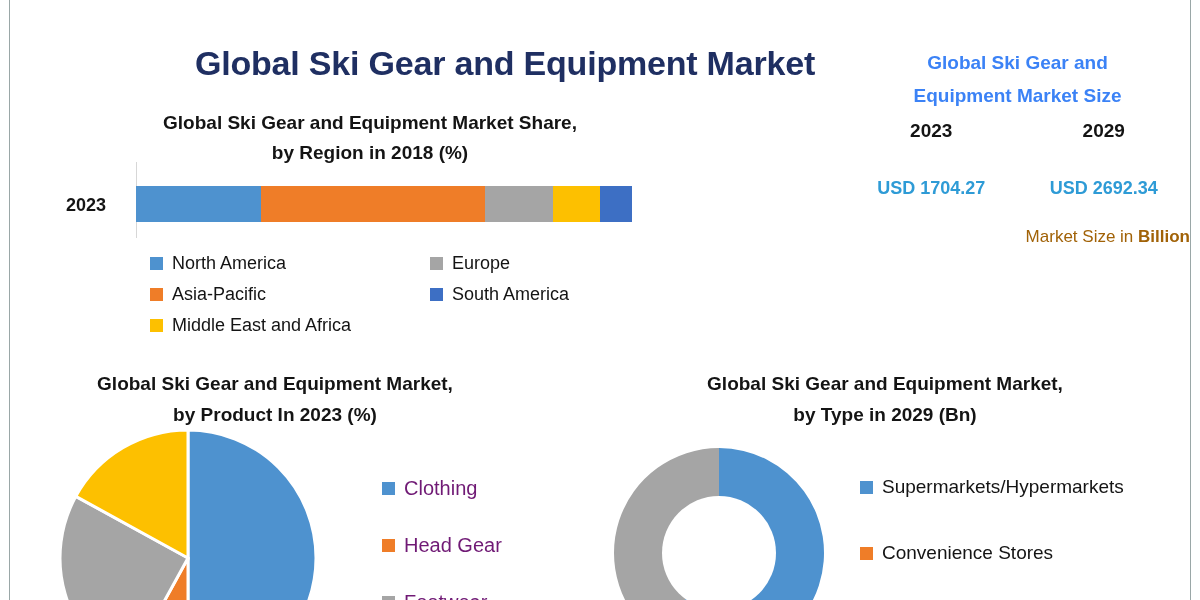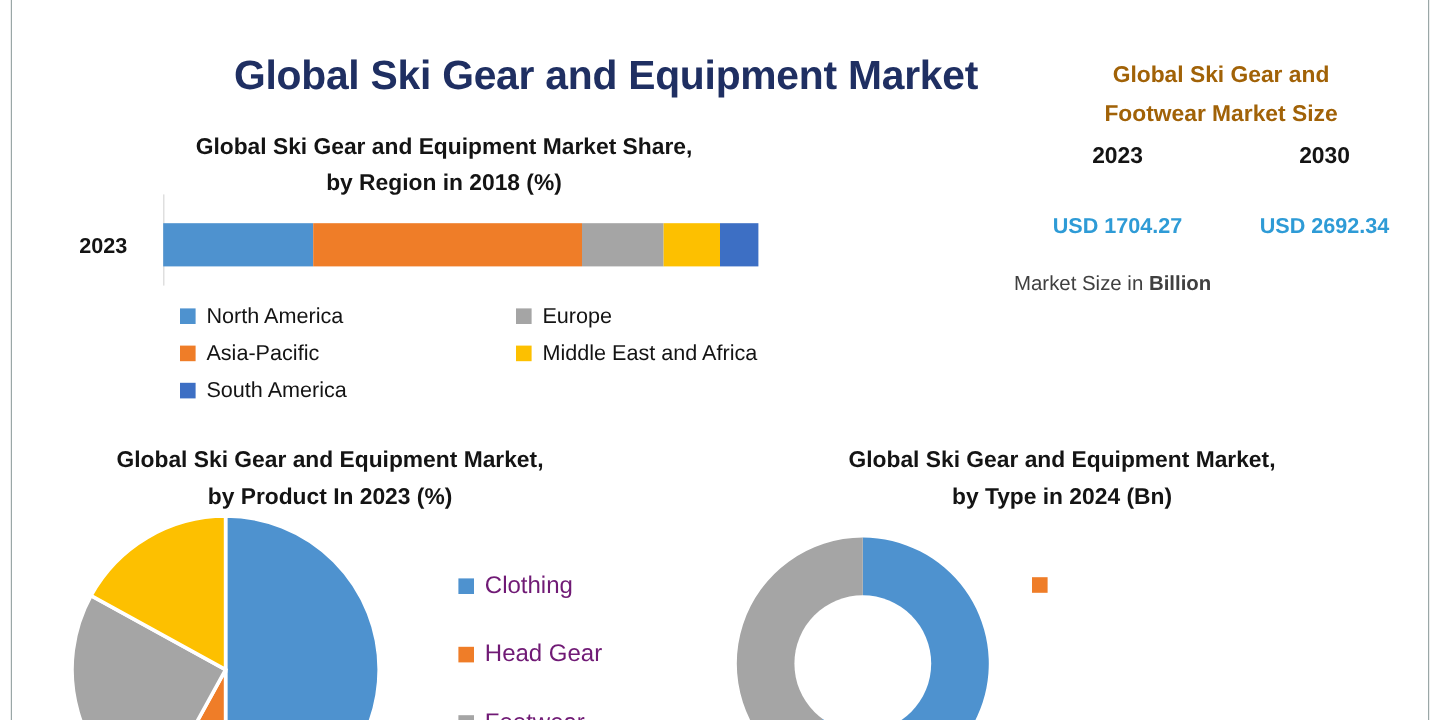--- a/index.html
+++ b/index.html
@@ -68,38 +68,38 @@
     font-size: 18px; color: #141414;
   }
   .lg-swatch {
     width: 13px; height: 13px; margin-right: 9px; flex: none;
   }
 
   
   .size-panel { position: absolute; left: 845px; top: 46px; width: 345px; height: 250px; }
   .size-title {
     width: 100%; text-align: center;
-    font-size: 19px; font-weight: bold; color: #a16207;
+    font-size: 19px; font-weight: bold; color: #3b82f6;
     line-height: 33px;
   }
   .size-years {
     display: flex; margin-top: 8px;
   }
   .size-years > div {
     flex: 1; text-align: center;
     font-size: 19px; font-weight: bold; color: #141414;
   }
   .size-values { display: flex; margin-top: 36px; }
   .size-values > div {
     flex: 1; text-align: center;
     font-size: 18px; font-weight: bold; color: #2e9bd6;
   }
   .size-footer {
-    margin-top: 28px; text-align: left;
-    font-size: 17px; color: #404040;
+    margin-top: 28px; text-align: right;
+    font-size: 17px; color: #a16207;
   }
   .size-footer b { font-weight: bold; }
 
   
   .pie-panel { position: absolute; left: 10px; top: 360px; width: 600px; height: 240px; overflow: hidden; }
   .pie-title {
     position: absolute; left: 0; top: 8px; width: 530px;
     text-align: center;
     font-size: 19px; font-weight: bold; color: #141414;
     line-height: 31px;
@@ -162,38 +162,38 @@
         </div>
         <div class="lg-item">
           <span class="lg-swatch" style="background: rgb(165, 165, 165);"></span>
           <span>Europe</span>
         </div>
         <div class="lg-item">
           <span class="lg-swatch" style="background: rgb(239, 125, 40);"></span>
           <span>Asia-Pacific</span>
         </div>
         <div class="lg-item">
+          <span class="lg-swatch" style="background: rgb(61, 111, 196);"></span>
+          <span>South America</span>
+        </div>
+        <div class="lg-item">
           <span class="lg-swatch" style="background: rgb(253, 192, 0);"></span>
           <span>Middle East and Africa</span>
-        </div>
-        <div class="lg-item">
-          <span class="lg-swatch" style="background: rgb(61, 111, 196);"></span>
-          <span>South America</span>
         </div>
       </div>
   </div>
 
   <div class="size-panel">
     <div class="size-title">
       <div>Global Ski Gear and</div>
-      <div>Footwear Market Size</div>
+      <div>Equipment Market Size</div>
     </div>
     <div class="size-years">
       <div>2023</div>
-      <div>2030</div>
+      <div>2029</div>
     </div>
     <div class="size-values">
       <div>USD 1704.27</div>
       <div>USD 2692.34</div>
     </div>
     <div class="size-footer">
       <span>Market Size in </span><b>Billion</b>
     </div>
   </div>
 
@@ -220,27 +220,32 @@
         <div class="lg-item">
           <span class="lg-swatch" style="background: rgb(165, 165, 165);"></span>
           <span>Footwear</span>
         </div>
       </div>
   </div>
 
   <div class="donut-panel">
     <div class="donut-title">
       <div>Global Ski Gear and Equipment Market,</div>
-      <div>by Type in 2024 (Bn)</div>
+      <div>by Type in 2029 (Bn)</div>
     </div>
     <svg class="donut-svg" width="215" height="215" viewBox="0 0 215 215" id="donut-svg">
         <path d="M 107 107 L 107 2 A 105 105 0 1 1 45.28254850929033 191.94678440936949 Z" fill="#4e92cf"></path>
         <path d="M 107 107 L 45.28254850929033 191.94678440936949 A 105 105 0 0 1 106.99999999999999 2 Z" fill="#a5a5a5"></path>
         <circle cx="107" cy="107" r="57" fill="#ffffff"></circle>
       </svg>
     <div class="donut-legend" id="donut-legend">
         <div class="lg-item">
+          <span class="lg-swatch" style="background: rgb(78, 146, 207);"></span>
+          <span class="lg-text">Supermarkets/Hypermarkets</span>
+        </div>
+        <div class="lg-item">
           <span class="lg-swatch" style="background: rgb(239, 125, 40);"></span>
+          <span class="lg-text">Convenience Stores</span>
         </div>
       </div>
   </div>
 
 </div>
 
 </body></html>

